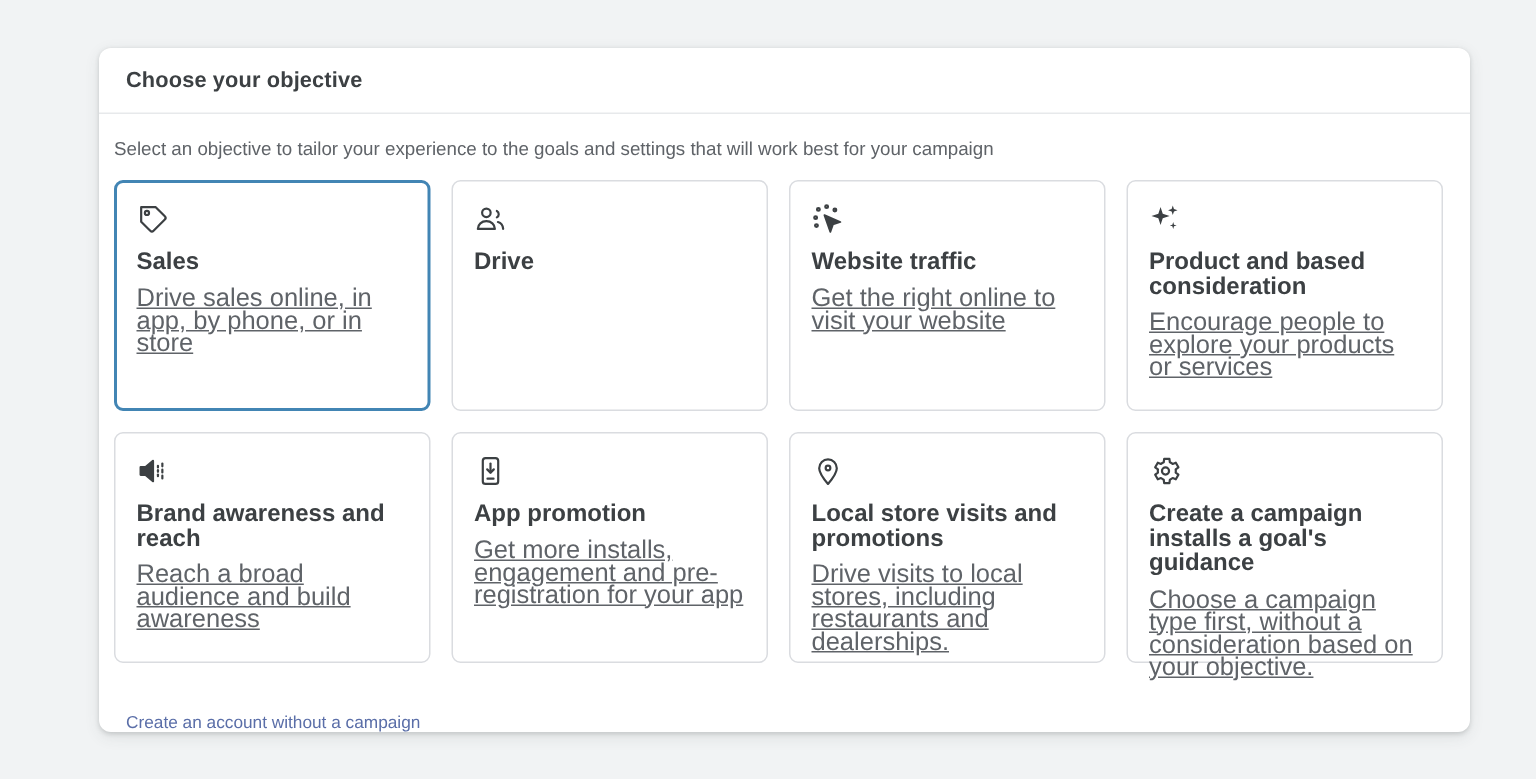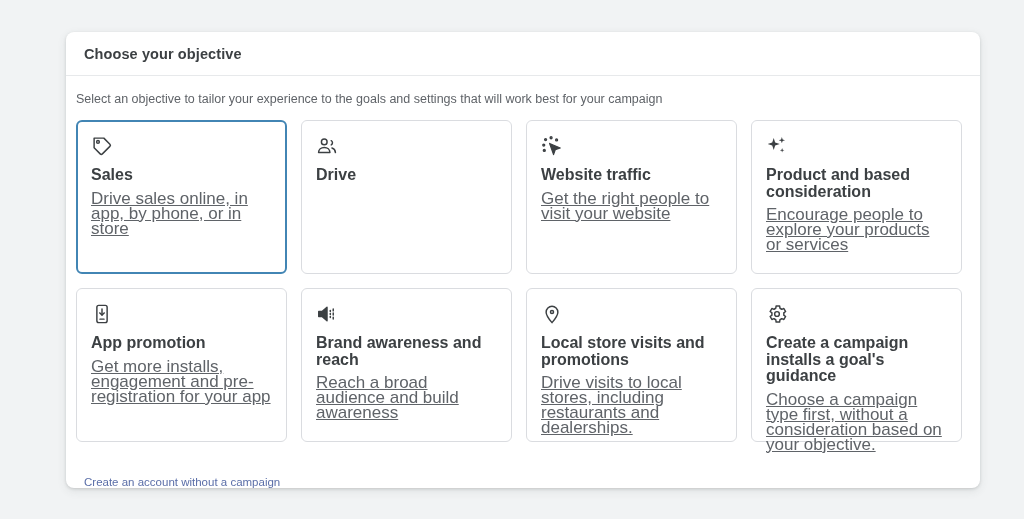--- a/index.html
+++ b/index.html
@@ -154,63 +154,63 @@
               <svg width="22" height="22" viewBox="0 0 24 24" fill="none" stroke="currentColor" stroke-width="1.6" stroke-linecap="round" stroke-linejoin="round">
                 <circle cx="5" cy="5" r="1"></circle>
                 <circle cx="11" cy="3" r="1"></circle>
                 <circle cx="17" cy="5.4" r="1"></circle>
                 <circle cx="3" cy="11" r="1"></circle>
                 <circle cx="3.6" cy="16.8" r="1"></circle>
                 <path d="M9.4 9.2 21 14.2l-5.4 1.8-1.9 5.4z" fill="currentColor" stroke="currentColor" stroke-width="1.3"></path>
               </svg>
             </span>
             <div class="card-title">Website traffic</div>
-            <div class="card-desc">Get the right people to visit your website</div>
+            <div class="card-desc">Get the right online to visit your website</div>
           </div>
           <div class="card">
             <span class="card-icon">
               <svg width="22" height="22" viewBox="0 0 24 24" fill="currentColor">
                 <path d="M8.4 3.2 10 8.2l5 1.6-5 1.6-1.6 5-1.6-5-5-1.6 5-1.6z"></path>
                 <path d="M17.3 2.2l.85 2.6 2.6.85-2.6.85-.85 2.6-.85-2.6L13.85 5.65l2.6-.85z"></path>
                 <path d="M17.6 14.2l.6 1.9 1.9.6-1.9.6-.6 1.9-.6-1.9-1.9-.6 1.9-.6z"></path>
               </svg>
             </span>
             <div class="card-title">Product and based consideration</div>
             <div class="card-desc">Encourage people to explore your products or services</div>
-          </div>
-          <div class="card">
-            <span class="card-icon">
-              <svg width="22" height="22" viewBox="0 0 24 24" fill="none" stroke="currentColor" stroke-width="1.6" stroke-linecap="round" stroke-linejoin="round">
-                <rect x="6.4" y="2.6" width="11.2" height="18.8" rx="2"></rect>
-                <path d="M12 6.6v6.4"></path>
-                <path d="M9.6 10.8 12 13.2l2.4-2.4"></path>
-                <path d="M9.8 17.6h4.4"></path>
-              </svg>
-            </span>
-            <div class="card-title">App promotion</div>
-            <div class="card-desc">Get more installs, engagement and pre-registration for your app</div>
           </div>
           <div class="card">
             <span class="card-icon">
               <svg width="22" height="22" viewBox="0 0 24 24" fill="none" stroke="currentColor" stroke-width="1.6" stroke-linecap="round" stroke-linejoin="round">
                 <path d="M3 9.2v5.6h3.6L12 19.4V4.6L6.6 9.2z" fill="currentColor"></path>
                 <path d="M15.6 8.2v1.2"></path>
                 <path d="M15.6 11.4v1.2"></path>
                 <path d="M15.6 14.6v1.2"></path>
                 <path d="M18.8 6.6v2"></path>
                 <path d="M18.8 11v2"></path>
                 <path d="M18.8 15.4v2"></path>
               </svg>
             </span>
             <div class="card-title">Brand awareness and reach</div>
             <div class="card-desc">Reach a broad audience and build awareness</div>
           </div>
           <div class="card">
             <span class="card-icon">
               <svg width="22" height="22" viewBox="0 0 24 24" fill="none" stroke="currentColor" stroke-width="1.6" stroke-linecap="round" stroke-linejoin="round">
+                <rect x="6.4" y="2.6" width="11.2" height="18.8" rx="2"></rect>
+                <path d="M12 6.6v6.4"></path>
+                <path d="M9.6 10.8 12 13.2l2.4-2.4"></path>
+                <path d="M9.8 17.6h4.4"></path>
+              </svg>
+            </span>
+            <div class="card-title">App promotion</div>
+            <div class="card-desc">Get more installs, engagement and pre-registration for your app</div>
+          </div>
+          <div class="card">
+            <span class="card-icon">
+              <svg width="22" height="22" viewBox="0 0 24 24" fill="none" stroke="currentColor" stroke-width="1.6" stroke-linecap="round" stroke-linejoin="round">
                 <path d="M12 21.4c4.3-5 6.4-8.5 6.4-11.4A6.4 6.4 0 0 0 5.6 10c0 2.9 2.1 6.4 6.4 11.4z"></path>
                 <circle cx="12" cy="9.8" r="1.7"></circle>
               </svg>
             </span>
             <div class="card-title">Local store visits and promotions</div>
             <div class="card-desc">Drive visits to local stores, including restaurants and dealerships.</div>
           </div>
           <div class="card">
             <span class="card-icon">
               <svg width="22" height="22" viewBox="0 0 24 24" fill="none" stroke="currentColor" stroke-width="1.6" stroke-linecap="round" stroke-linejoin="round">

